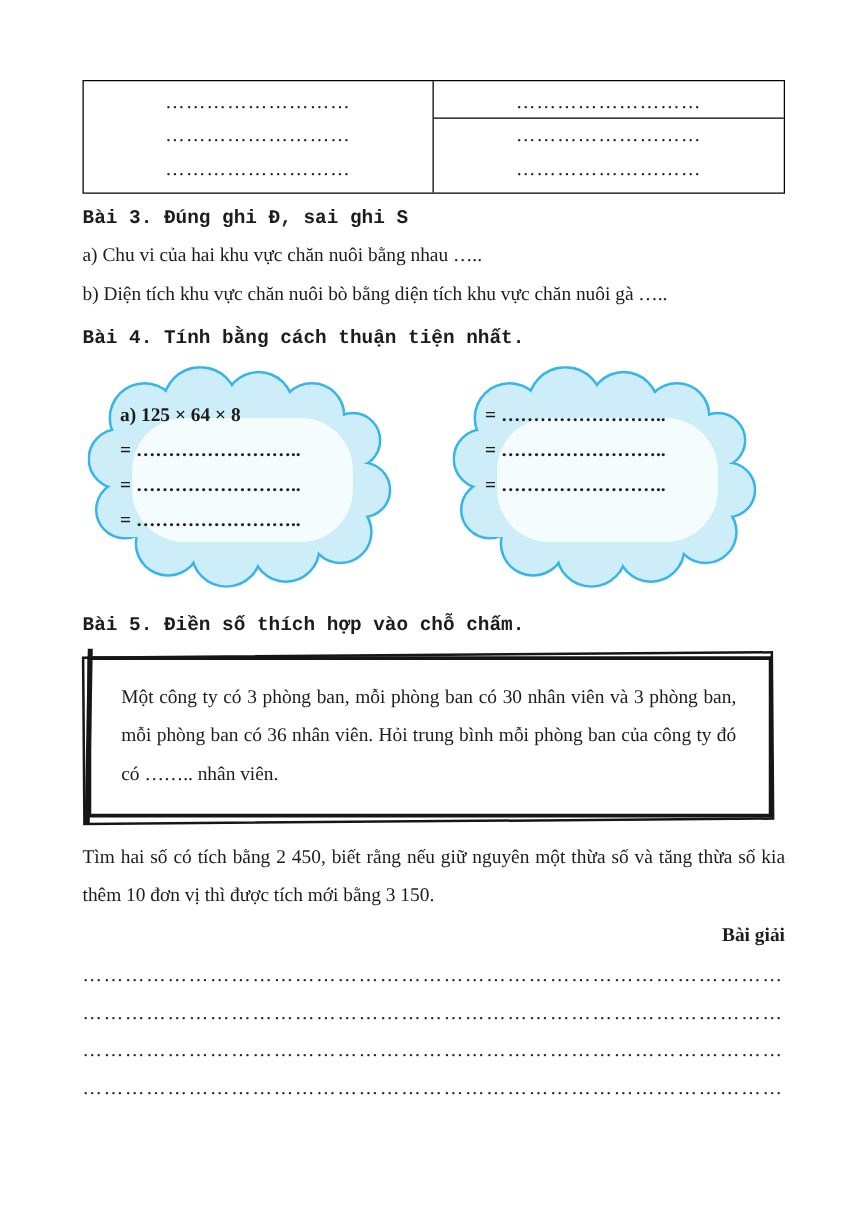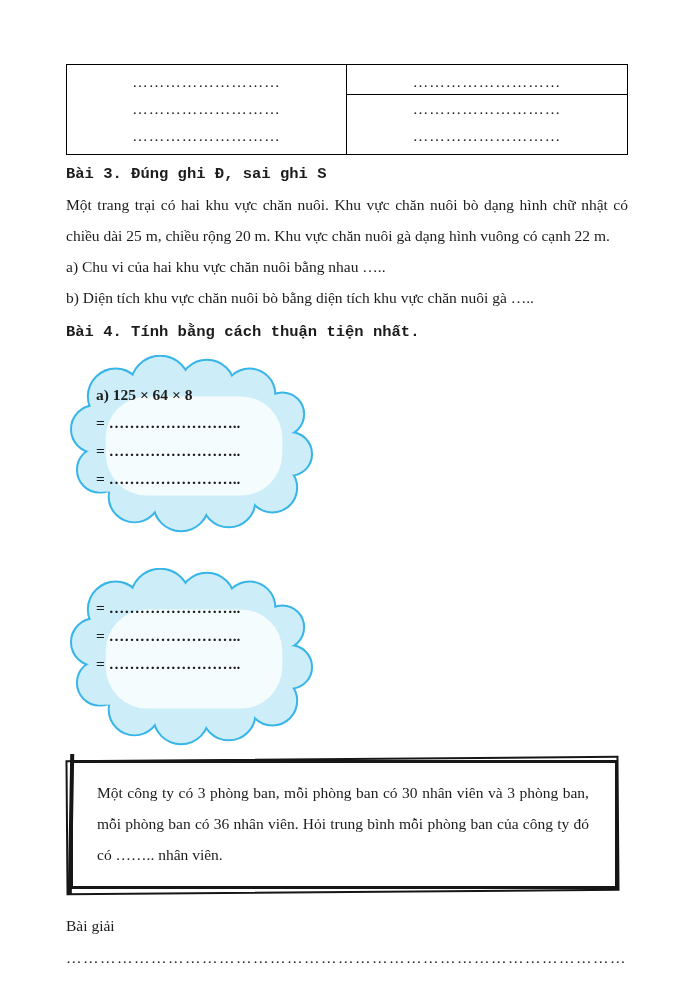--- a/index.html
+++ b/index.html
@@ -37,21 +37,21 @@
     white-space: nowrap;
   }
   .top-cell.right .dotrow:first-child { border-bottom: 1px solid #000; }
 
   
   .heading { font-weight: bold; line-height: 30px; margin-top: 4px; font-family: Liberation Mono, monospace; }
   .para { text-align: justify; line-height: 31px; }
   .item { line-height: 31px; }
 
   
-  .clouds { display: flex; gap: 33px; margin: 8px 0 12px 4px; flex-direction: column; }
+  .clouds { display: flex; gap: 44px; margin: 8px 0 12px 4px; }
   .cloud { position: relative; width: 248px; height: 180px; }
   .cloud-svg { position: absolute; inset: 0; width: 100%; height: 100%; }
   .cloud-text { position: absolute; left: 26px; top: 26px; line-height: 28px; }
   .cloud-title { font-weight: bold; white-space: nowrap; }
   .cloud-line { font-weight: bold; white-space: nowrap; overflow: hidden; max-width: 190px; }
 
   
   .sketch-box {
     position: relative;
     border: 3px solid #161616;
@@ -71,21 +71,21 @@
     position: absolute;
     left: -4px; top: -9px; bottom: -9px;
     width: 4px;
     background: #161616;
     transform: rotate(1deg);
     pointer-events: none;
   }
   .sketch-box .para { line-height: 31px; }
 
   
-  .solution-label { text-align: left; font-weight: normal; line-height: 34px; margin-top: 20px; }
+  .solution-label { text-align: right; font-weight: bold; line-height: 34px; margin-top: 0; }
   .dots {
     line-height: 30px;
     height: 30px;
     overflow: hidden;
     white-space: nowrap;
     letter-spacing: 1.5px;
     color: #222;
   }
 </style>
 </head>
@@ -100,21 +100,20 @@
       <div class="dotrow">………………………</div>
     </div>
     <div class="top-cell right">
       <div class="dotrow">………………………</div>
       <div class="dotrow">………………………</div>
       <div class="dotrow">………………………</div>
     </div>
   </div>
 
   <div class="heading">Bài 3. Đúng ghi Đ, sai ghi S</div>
-  <p class="para">Một trang trại có hai khu vực chăn nuôi. Khu vực chăn nuôi bò dạng hình chữ nhật có chiều dài 25 m, chiều rộng 20 m. Khu vực chăn nuôi gà dạng hình vuông có cạnh 22 m.</p>
   <p class="item">a) Chu vi của hai khu vực chăn nuôi bằng nhau …..</p>
   <p class="item">b) Diện tích khu vực chăn nuôi bò bằng diện tích khu vực chăn nuôi gà …..</p>
 
   <div class="heading">Bài 4. Tính bằng cách thuận tiện nhất.</div>
 
   <div class="clouds">
 
     <div class="cloud">
       <svg class="cloud-svg" viewBox="0 0 250 178">
         <g fill="#cdeef9">
@@ -195,23 +194,25 @@
       </svg>
       <div class="cloud-text">
         <div class="cloud-line">= ……………………..</div>
         <div class="cloud-line">= ……………………..</div>
         <div class="cloud-line">= ……………………..</div>
       </div>
     </div>
 
   </div>
 
+  <div class="heading">Bài 5. Điền số thích hợp vào chỗ chấm.</div>
   <div class="sketch-box">
     <p class="para">Một công ty có 3 phòng ban, mỗi phòng ban có 30 nhân viên và 3 phòng ban, mỗi phòng ban có 36 nhân viên. Hỏi trung bình mỗi phòng ban của công ty đó có …….. nhân viên.</p>
   </div>
 
+  <p class="para">Tìm hai số có tích bằng 2 450, biết rằng nếu giữ nguyên một thừa số và tăng thừa số kia thêm 10 đơn vị thì được tích mới bằng 3 150.</p>
   <div class="solution-label">Bài giải</div>
   <div class="dots">………………………………………………………………………………………………………………………………</div>
   <div class="dots">………………………………………………………………………………………………………………………………</div>
   <div class="dots">………………………………………………………………………………………………………………………………</div>
   <div class="dots">………………………………………………………………………………………………………………………………</div>
 
 </div>
 
 </body></html>

